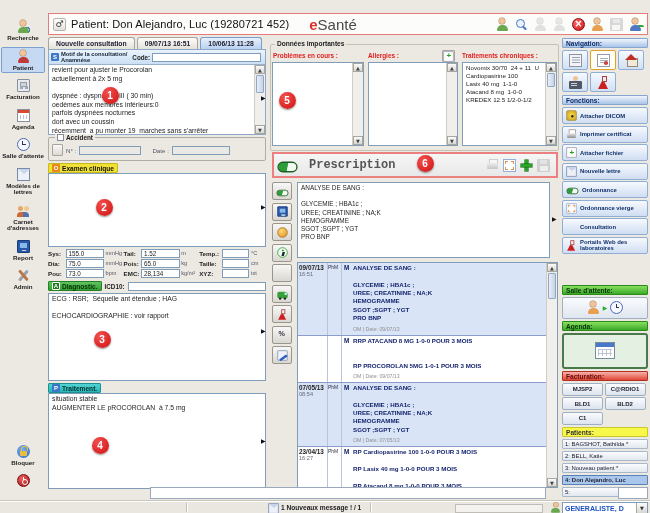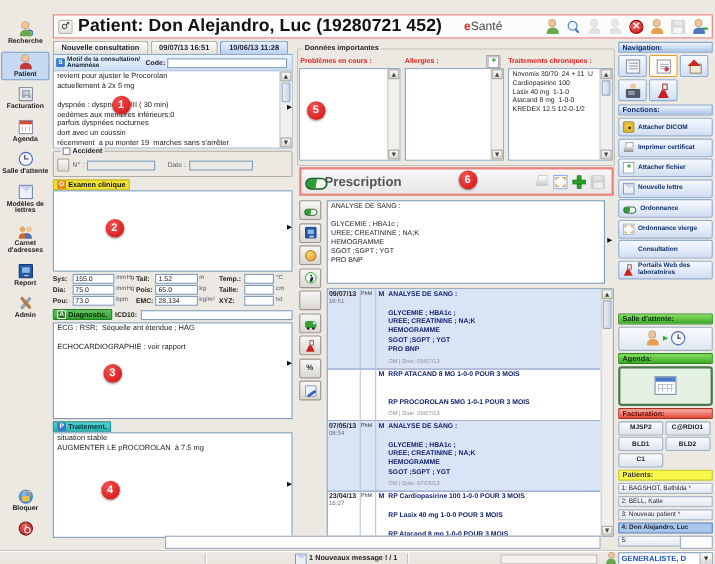--- a/index.html
+++ b/index.html
@@ -8,22 +8,22 @@
   .glyph { font-family:"DejaVu Sans", sans-serif; }
   #root { position:relative; width:650px; height:513px; background:#ece9e2; overflow:hidden; font-size:7px; color:#222; }
 
   
   .menubar { position:absolute; left:0; top:0; width:650px; height:12px; background:linear-gradient(#f7f5f1,#e9e6df); border-bottom:1px solid #cfccc4; display:flex; align-items:center; gap:9px; padding-left:5px; }
   .menubar span { font-size:7.2px; font-weight:bold; color:#1a1a1a; cursor:default; }
 
   
   .hdr { position:absolute; left:48px; top:13px; width:600px; height:22px; background:#fcfcfb; border:1px solid #e87a7a; display:flex; align-items:center; padding:0 4px; }
   .gender { width:13px; height:13px; border:1px solid #b8b4ac; border-radius:2px; background:linear-gradient(#fff,#e4e1da); display:flex; align-items:center; justify-content:center; font-size:9px; font-weight:bold; color:#333; margin-right:5px; }
-  .hdr-title { font-size:16px; font-weight:bold; color:#111; letter-spacing:.1px; }
-  .brand { margin-left:20px; font-size:11px; }
+  .hdr-title { font-size:11px; font-weight:normal; color:#111; letter-spacing:.1px; }
+  .brand { margin-left:20px; font-size:15px; }
   .brand b { color:#e03030; font-weight:bold; }
   .brand span { color:#4a4a4a; font-weight:normal; }
   .hdr-icons { margin-left:auto; display:flex; align-items:center; gap:3px; }
   .tico { width:16px; height:15px; display:flex; align-items:center; justify-content:center; }
 
   
   .lsb { position:absolute; left:0; top:13px; width:46px; height:487px; display:flex; flex-direction:column; align-items:center; padding-top:4px; }
   .lsb-item { width:44px; display:flex; flex-direction:column; align-items:center; padding:2px 0 1px; margin-bottom:3px; border:1px solid transparent; border-radius:2px; }
   .lsb-item.selected { background:#c6d9f2; border-color:#7aa0d0; }
   .lsb-item .lbl { font-size:6.2px; font-weight:bold; color:#222; margin-top:2px; text-align:center; line-height:6.5px; }
@@ -173,21 +173,21 @@
 
   
   .colM { position:absolute; left:270px; top:36px; width:290px; height:454px; }
   .gbox { position:absolute; left:0; top:8px; width:289px; height:107px; border:1px solid #c4c1b9; border-radius:2px; }
   .gbox-leg { position:absolute; left:4px; top:-5px; background:#ece9e2; padding:0 2px; font-size:6.6px; font-weight:bold; color:#222; }
   .redlbl { position:absolute; font-size:6.4px; font-weight:bold; color:#e02020; }
   .mini-btn { position:absolute; width:13px; height:12px; background:linear-gradient(#fafafa,#dddbd4); border:1px solid #a8a49c; border-radius:1px; display:flex; align-items:center; justify-content:center; }
   .lbox { position:absolute; background:#fff; border:1px solid #7f9db9; }
   .lbox .txt { border:none; padding-right:12px; height:100%; }
 
-  .presc-hd { position:absolute; left:2px; top:116px; width:286px; height:26px; background:linear-gradient(#f6f6f6,#e8e8e8); border:2px solid #ea8080; display:flex; align-items:center; gap:0; padding:0 6px; }
+  .presc-hd { position:absolute; left:2px; top:116px; width:286px; height:26px; background:linear-gradient(#f6f6f6,#e8e8e8); border:2px solid #ea8080; display:flex; align-items:center; gap:14px; padding:0 6px;font-family:Liberation Mono, monospace; }
   .presc-title { font-size:12px; font-weight:bold; color:#555; }
   .presc-hd .hicons { margin-left:auto; display:flex; gap:4px; align-items:center; }
 
   .ptool { position:absolute; left:2px; top:146px; width:22px; display:flex; flex-direction:column; gap:2.5px; }
   .ptool .pbtn { width:20px; height:18px; background:linear-gradient(#f7f7f7,#d9d7d1); border:1px solid #9a968e; border-radius:2px; display:flex; align-items:center; justify-content:center; }
 
   .presc-cur { position:absolute; left:27px; top:146px; width:253px; height:76px; }
   .hist { position:absolute; left:27px; top:226px; width:261px; height:226px; background:#fff; border:1px solid #7f9db9; overflow:hidden; }
   .hist-rows { position:absolute; left:0; top:0; right:11px; bottom:0; overflow:hidden; }
   .hrow { display:flex; border-bottom:1px solid #8c9cc8; }

